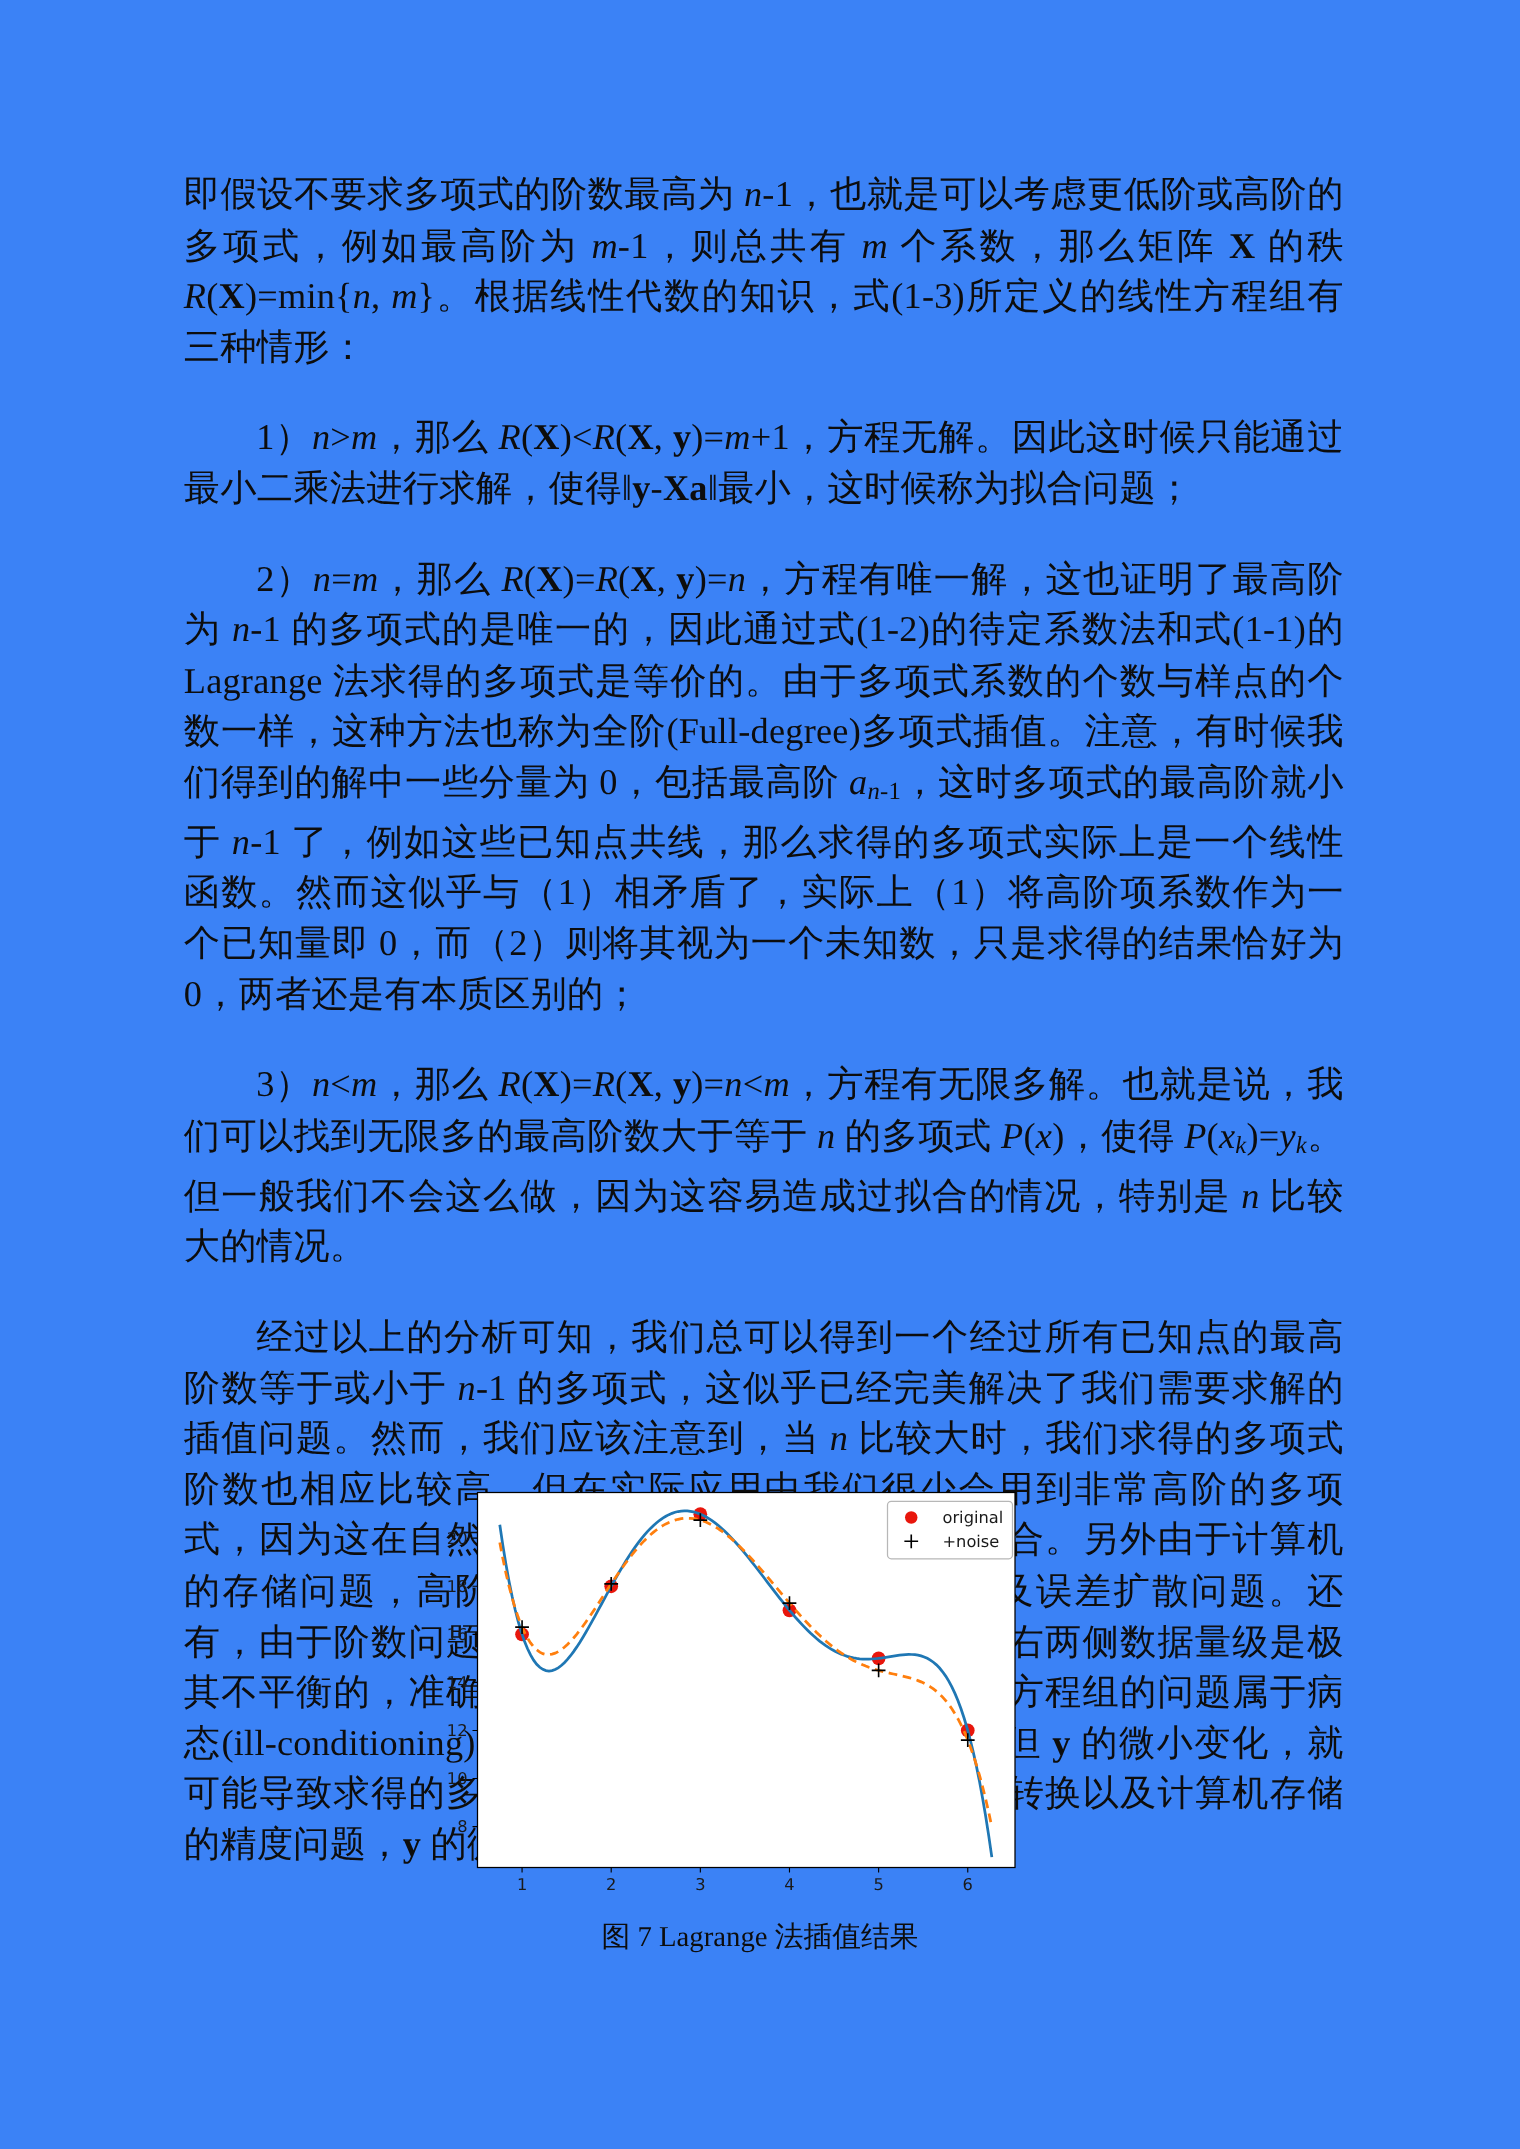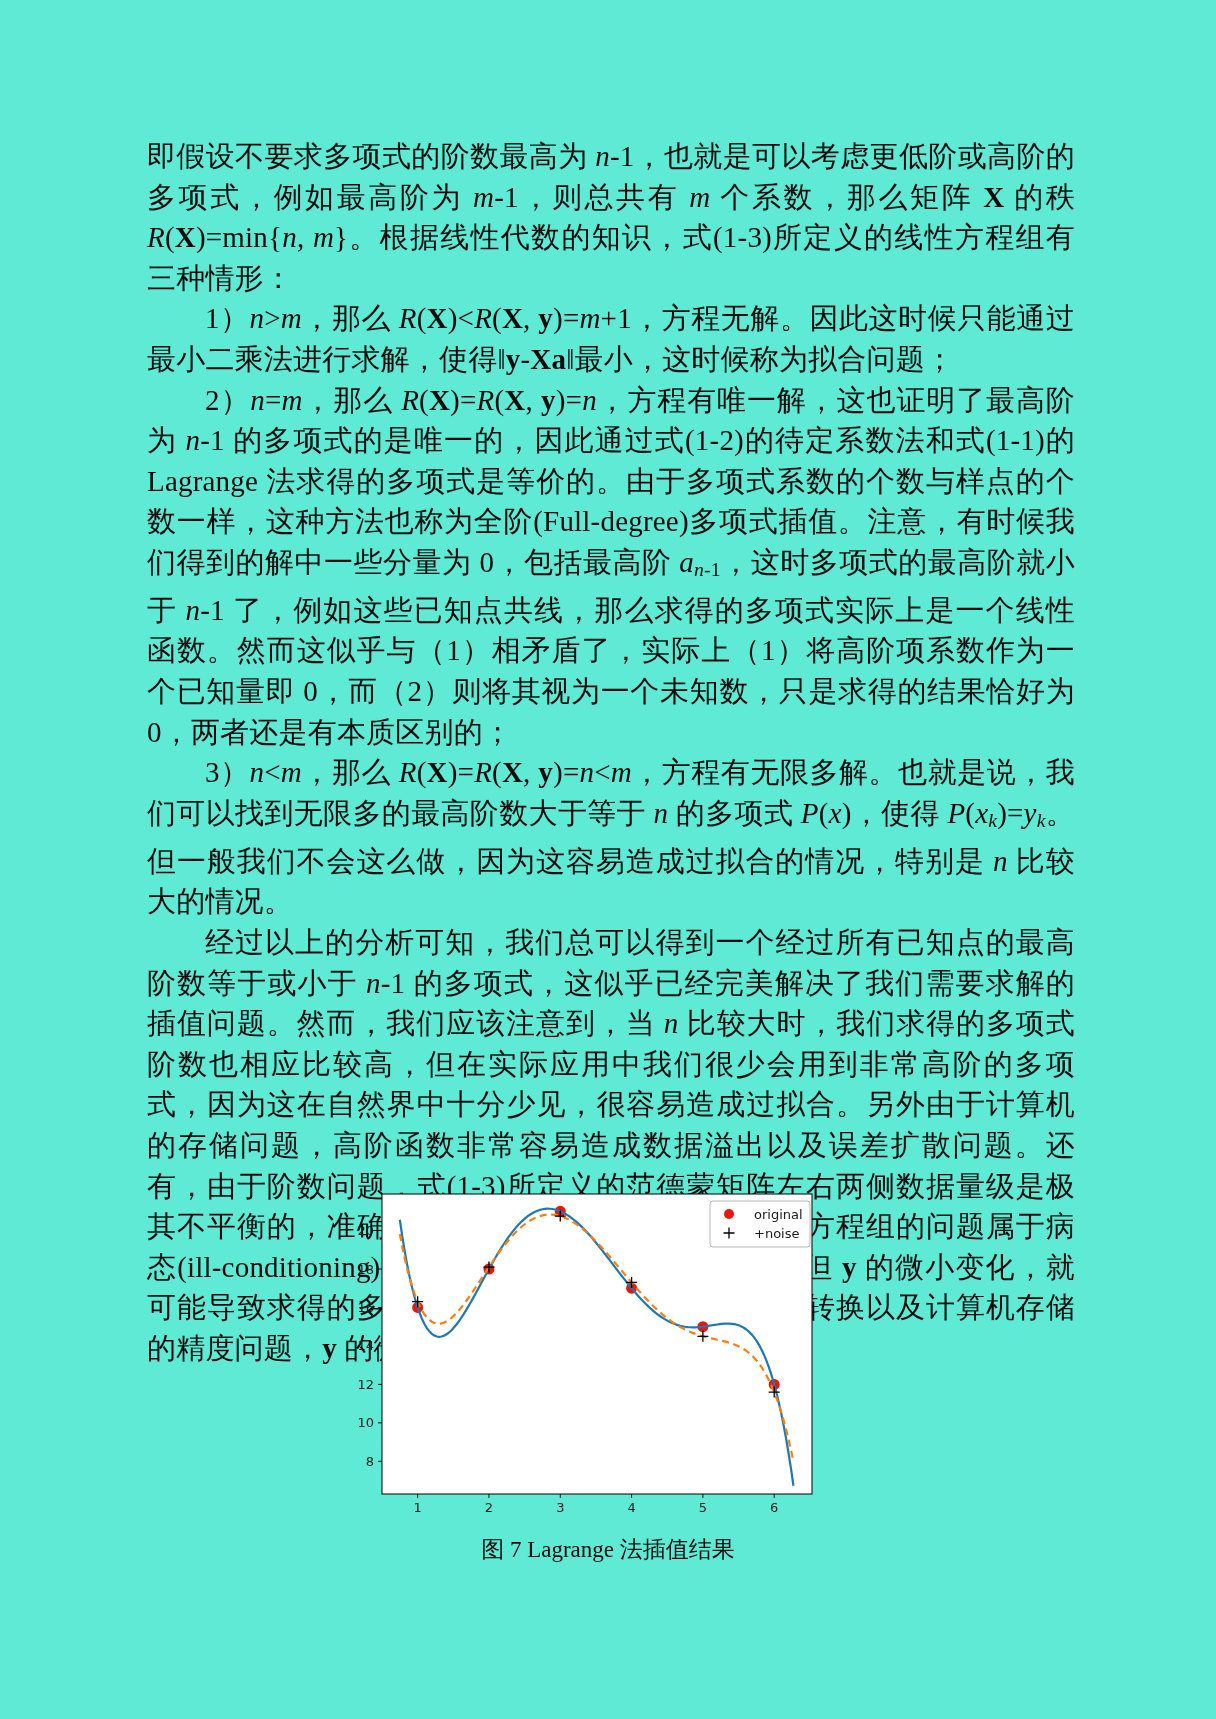--- a/index.html
+++ b/index.html
@@ -1,35 +1,35 @@
 <!DOCTYPE html>
 <html><head>
 <meta charset="utf-8">
 <style>
   html,body{margin:0;padding:0;background:#ffffff;}
   .page{
     position:relative;
     width:1216px;height:1719px;
-    background:#5eead4;
+    background:#3b82f6;
     font-family:"Liberation Serif","DejaVu Serif",serif;
     color:#0d0d0d;
     overflow:hidden;
   }
   .textblock{
     position:absolute;left:147px;top:136px;width:928px;
   }
   p.para{
     margin:0;
     font-size:29px;
     line-height:40.6px;
     text-align:justify;
     text-align-last:left;
     letter-spacing:0.2px;
   }
-  p.ind{text-indent:2em;}
+  p.ind{text-indent:2em;margin-top:32px;}
   .it{font-style:italic;}
   .bd{font-weight:bold;}
   .sb{font-size:68%;vertical-align:-0.22em;}
   .figure{
     position:absolute;left:347px;top:1189px;width:472px;height:340px;
   }
   .figure svg{display:block;}
   .caption{
     position:absolute;left:0;top:1534px;width:1216px;
     text-align:center;

